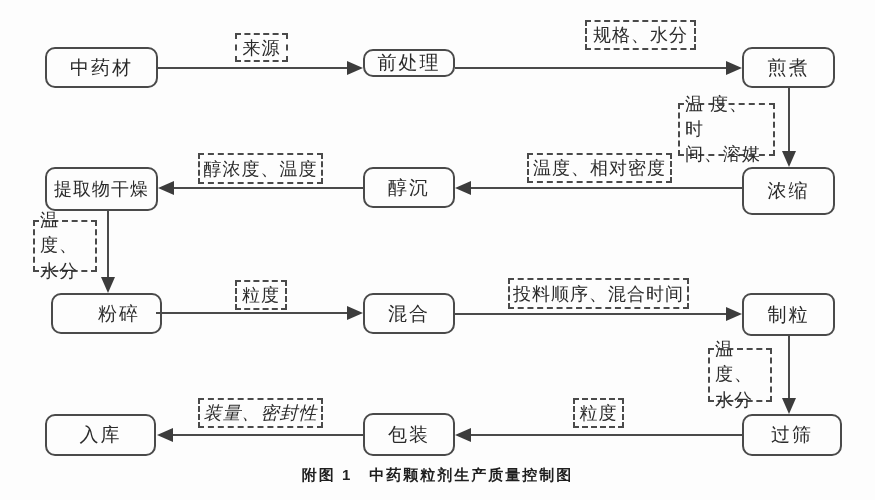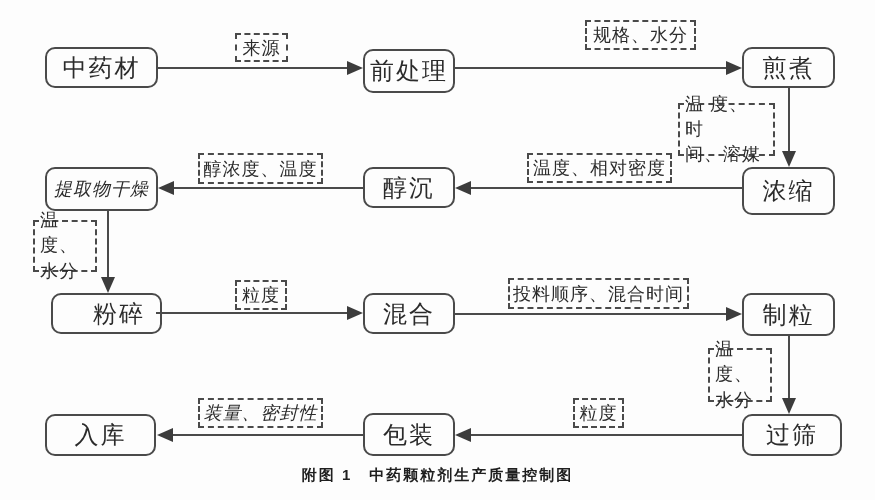--- a/index.html
+++ b/index.html
@@ -13,21 +13,21 @@
     background:#fdfdfd;
     overflow:hidden;
   }
   .node {
     position:absolute;
     box-sizing:border-box;
     border:2px solid #4a4a4a;
     border-radius:10px;
     background:#fdfdfd;
     display:flex; align-items:center; justify-content:center;
-    font-size:24px; color:#2b2b2b;
+    font-size:19px; color:#2b2b2b;
     letter-spacing:2px;
   }
   .dlabel {
     position:absolute;
     box-sizing:border-box;
     border:2px dashed #4a4a4a;
     background:#fdfdfd;
     display:flex; align-items:center; justify-content:center;
     font-size:18px; color:#2b2b2b;
     letter-spacing:1px;
@@ -53,26 +53,26 @@
     font-size:15px; font-weight:bold; color:#1f1f1f;
     letter-spacing:2px;
   }
 </style>
 </head>
 <body>
 
 <div id="canvas">
 
   <div class="node" style="left:45px; top:47px; width:113px; height:41px;">中药材</div>
-  <div class="node" style="left:363px; top:49px; width:92px; height:44px;">前处理</div>
+  <div class="node" style="left:363px; top:49px; width:92px; height:28px;">前处理</div>
   <div class="node" style="left:742px; top:47px; width:93px; height:41px;">煎煮</div>
 
   <div class="node" style="left:742px; top:167px; width:93px; height:48px;">浓缩</div>
   <div class="node" style="left:363px; top:167px; width:92px; height:41px;">醇沉</div>
-  <div class="node" style="left:45px; top:167px; width:113px; height:44px; font-size:18px; letter-spacing:1px;font-style:italic;">提取物干燥</div>
+  <div class="node" style="left:45px; top:167px; width:113px; height:44px; font-size:18px; letter-spacing:1px;">提取物干燥</div>
 
   <div class="node" style="left:51px; top:293px; width:111px; height:41px;padding-left:25px;">粉碎</div>
   <div class="node" style="left:363px; top:293px; width:92px; height:41px;">混合</div>
   <div class="node" style="left:742px; top:293px; width:93px; height:43px;border-radius:9px;">制粒</div>
 
   <div class="node" style="left:742px; top:414px; width:100px; height:42px;">过筛</div>
   <div class="node" style="left:363px; top:413px; width:92px; height:43px;">包装</div>
   <div class="node" style="left:45px; top:414px; width:111px; height:42px;">入库</div>
 
   <div class="dlabel" style="left:235px; top:33px; width:53px; height:29px;">来源</div>

